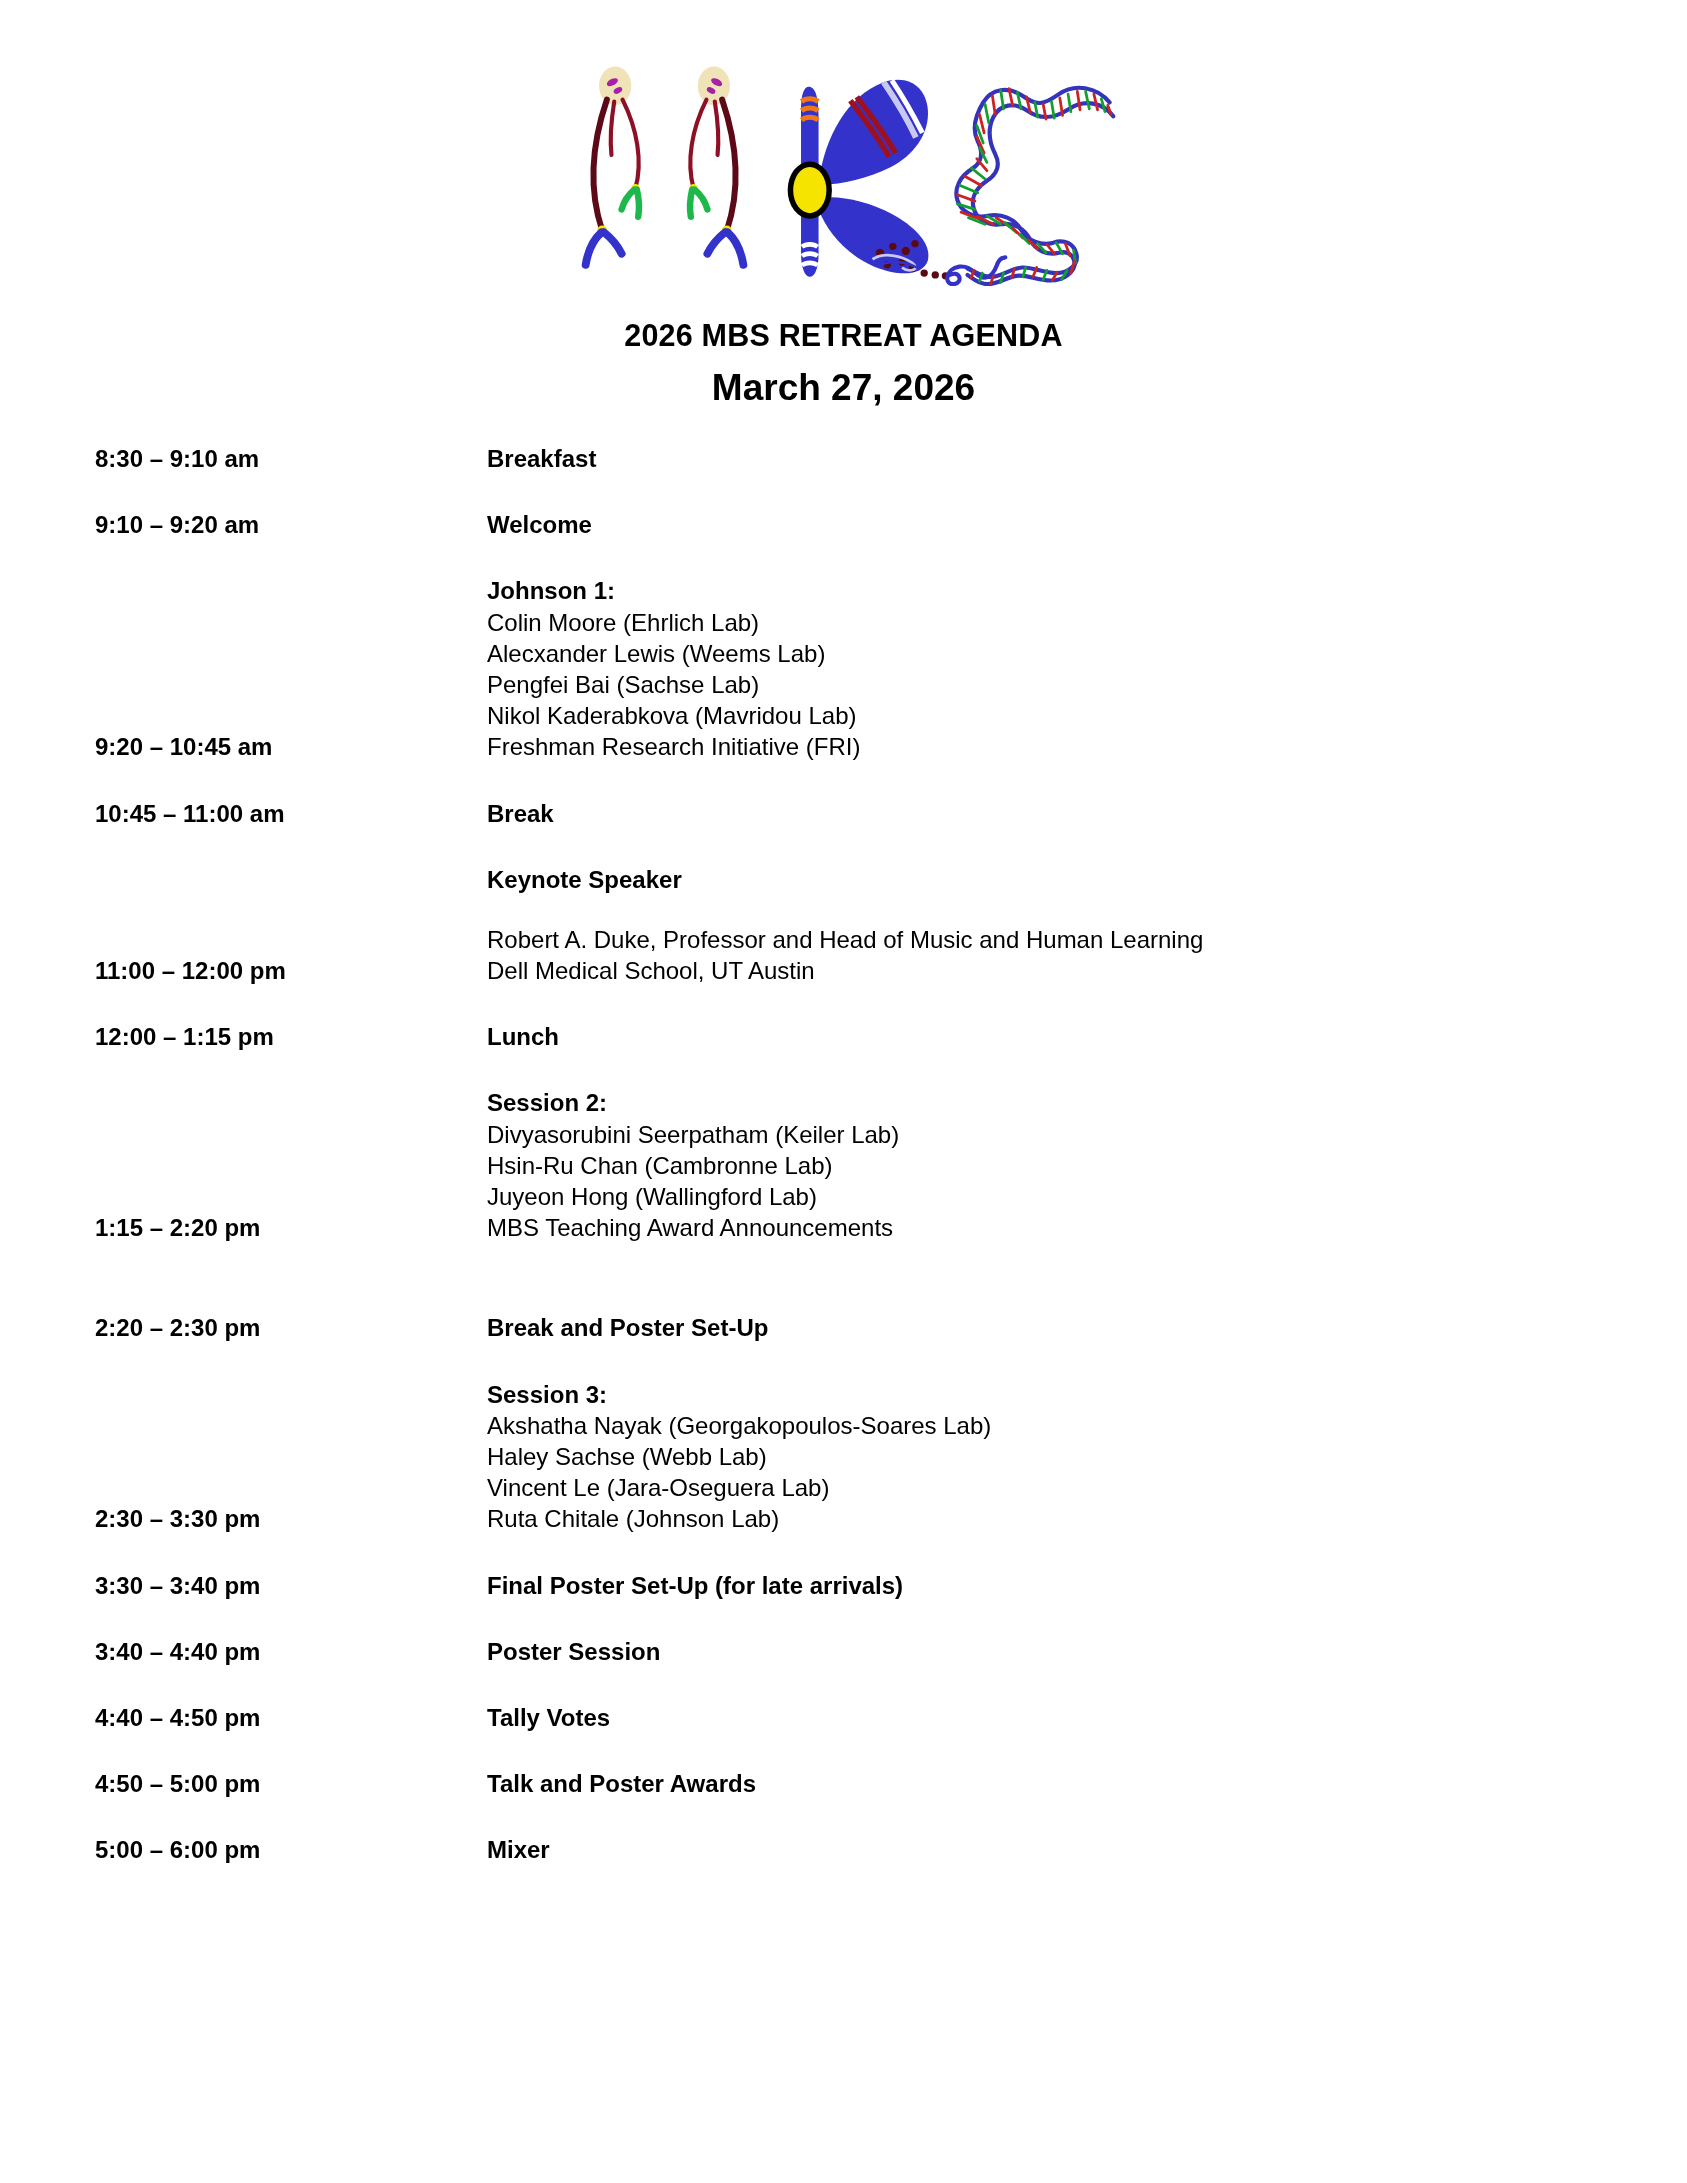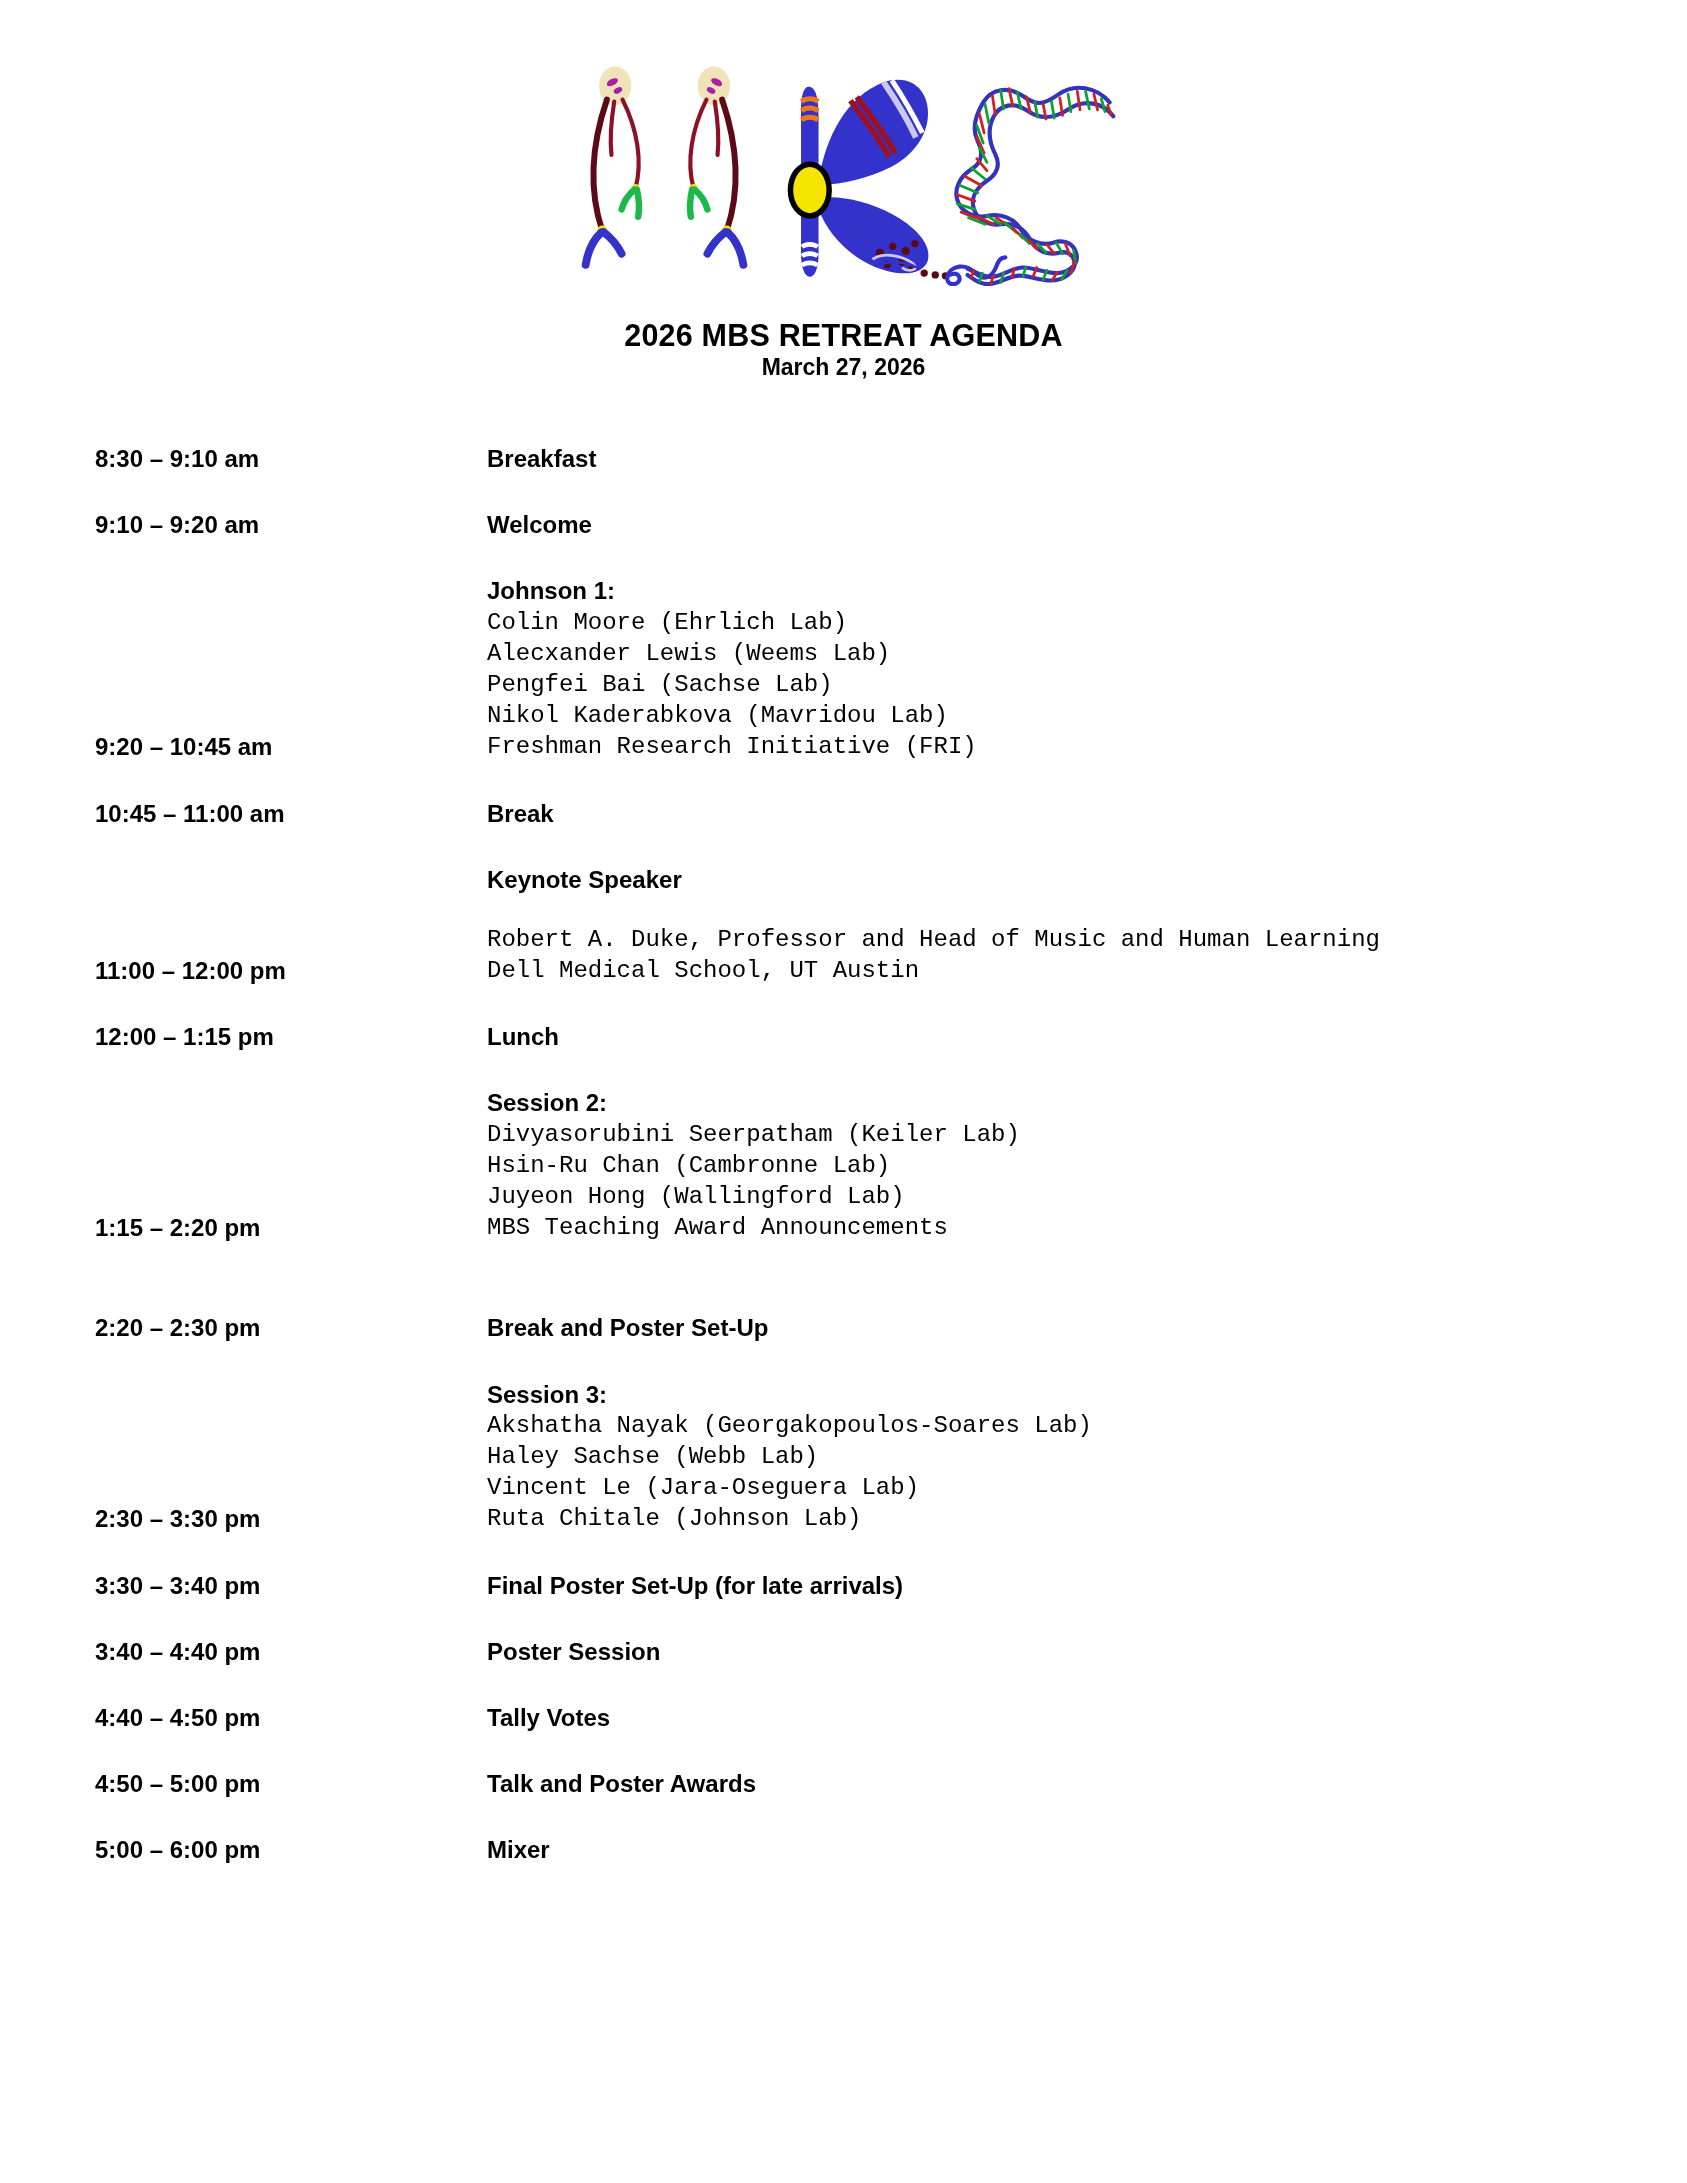--- a/index.html
+++ b/index.html
@@ -38,24 +38,24 @@
     text-align: center;
   }
   .doc-title {
     font-size: 30.5px;
     font-weight: bold;
     letter-spacing: 0.2px;
     line-height: 1.18;
     margin: 0;
   }
   .doc-date {
-    font-size: 23px;
+    font-size: 37px;
     font-weight: bold;
     line-height: 1.18;
-    margin: 0;
+    margin: 12px;
   }
 
   
   .agenda {
     position: absolute;
     left: 95px;
     top: 443px;
     width: 1523px;
   }
   .row {
@@ -85,21 +85,20 @@
   .sublist {
     margin: 0;
     padding: 0;
     list-style: none;
   }
   .sublist li {
     font-size: 24px;
     font-weight: normal;
     line-height: 1.30;
     white-space: nowrap;
-    font-family: Liberation Mono, monospace;
   }
   .spacer-line {
     height: 29px;
   }
 </style>
 </head>
 <body>
 
 <div class="page">
 

